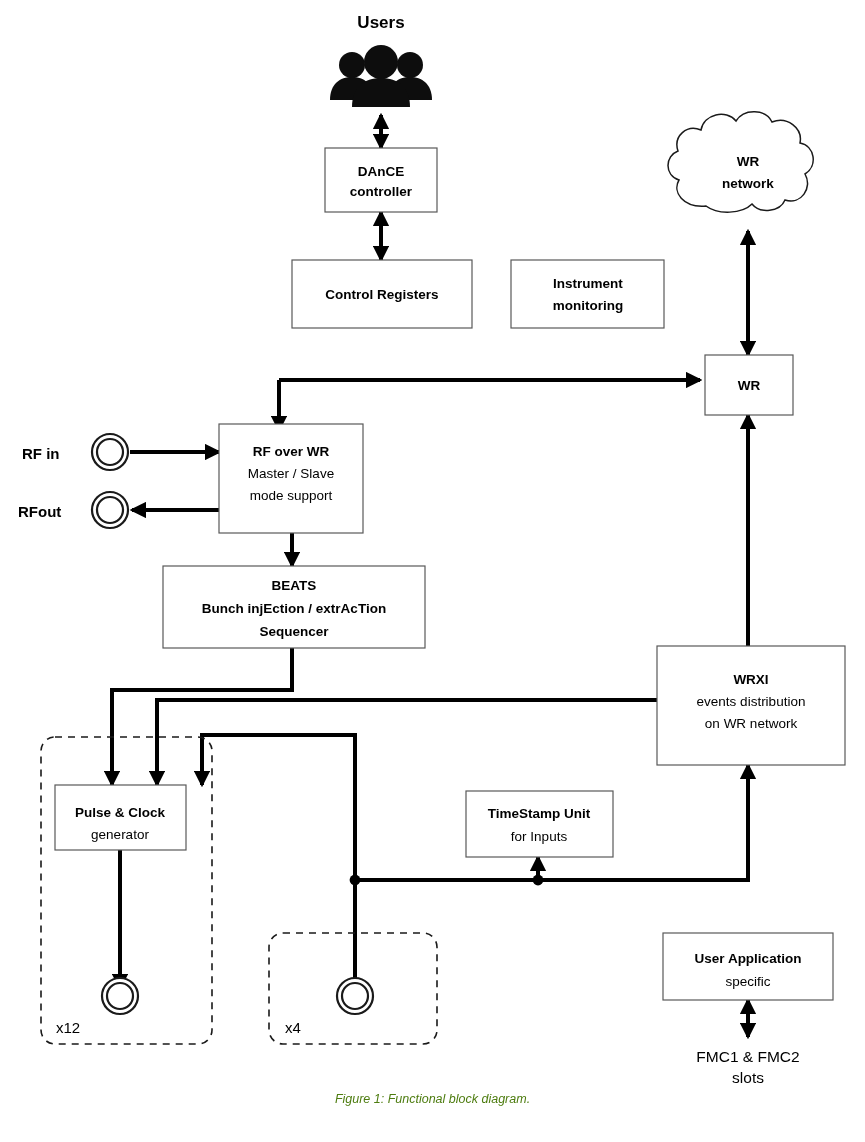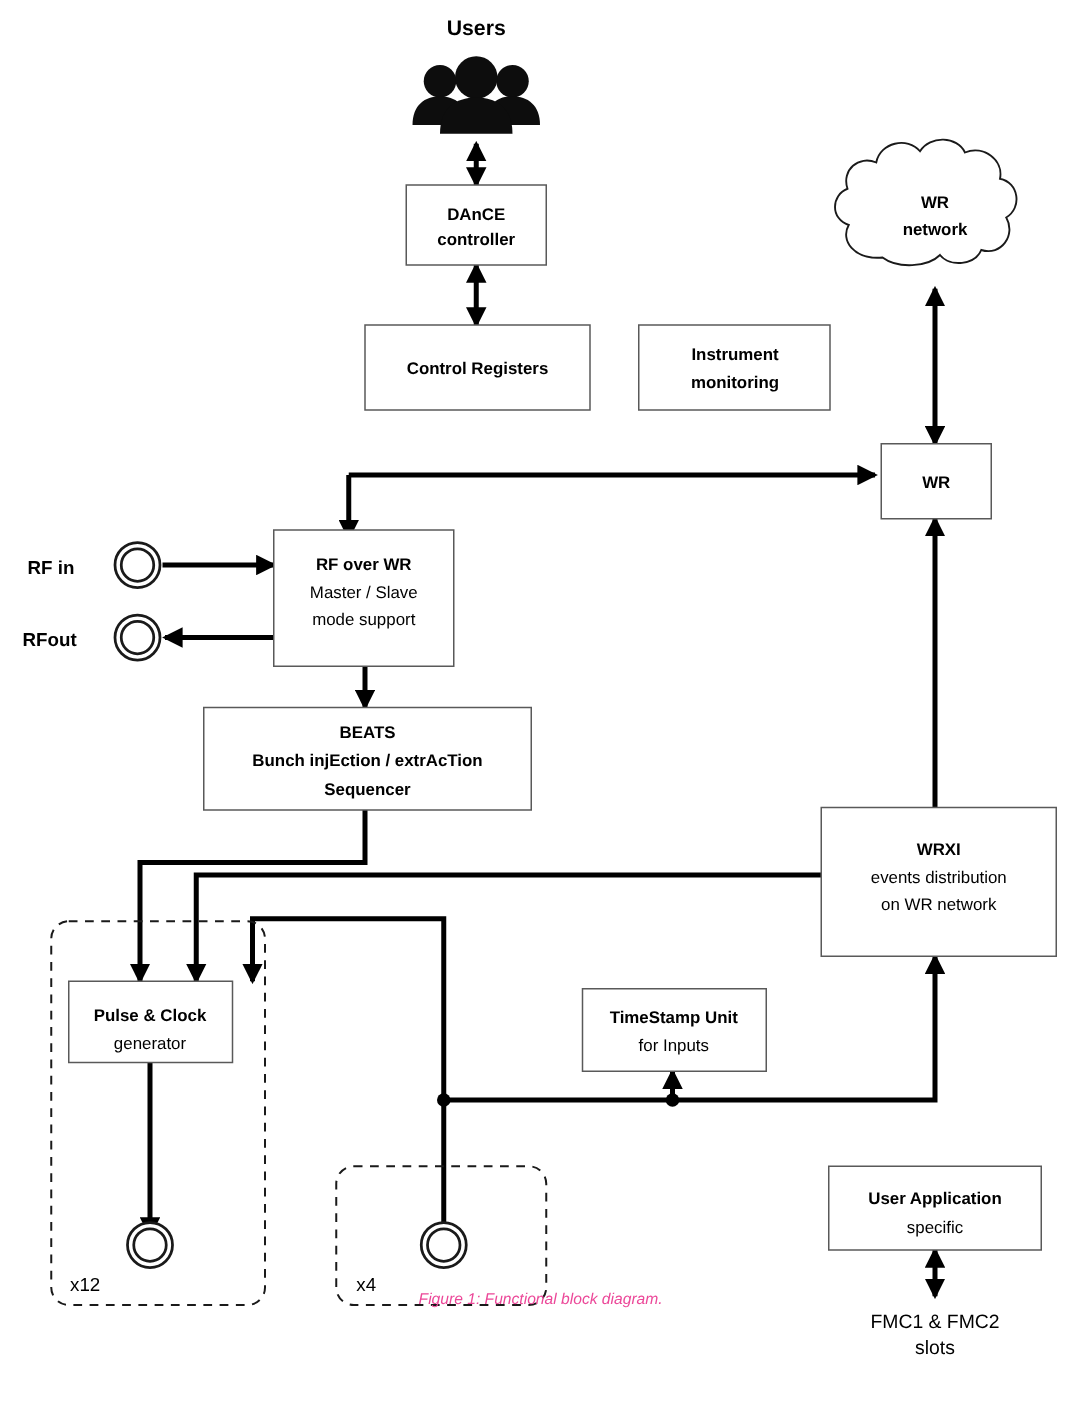--- a/index.html
+++ b/index.html
@@ -92,27 +92,27 @@
     font-size: 17px;
   }
   .t-fmc {
     font-family: "Liberation Sans", sans-serif;
     font-weight: normal;
     font-size: 15.5px;
   }
   .caption {
     position: absolute;
     left: 0;
-    top: 1032px;
+    top: 1092px;
     width: 865px;
     text-align: center;
     font-family: "Liberation Sans", sans-serif;
     font-style: italic;
     font-size: 12.5px;
-    color: #ec4899;
+    color: #4d7c0f;
   }
   .users-glyph { fill: #0d0d0d; }
 </style>
 </head>
 <body>
 
 <div id="diagram-root">
 
   <svg class="board" viewBox="0 0 865 1142" xmlns="http://www.w3.org/2000/svg">
     <defs>

